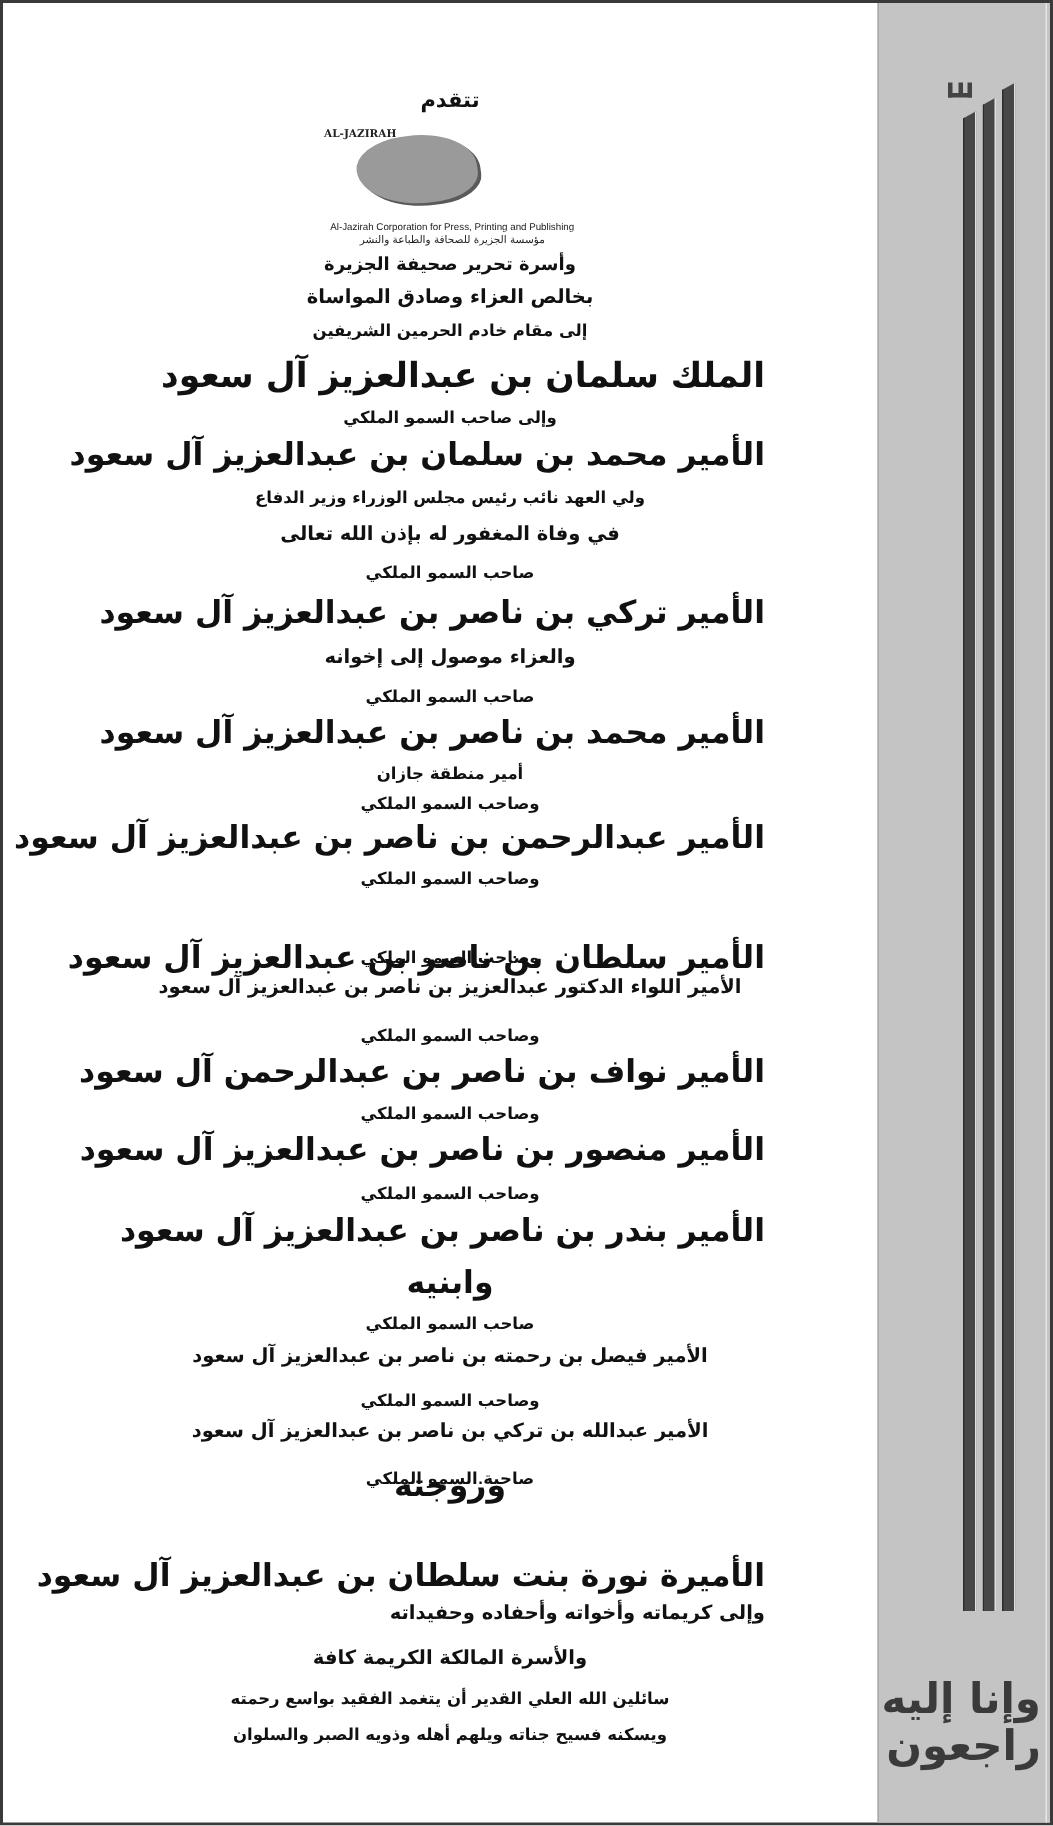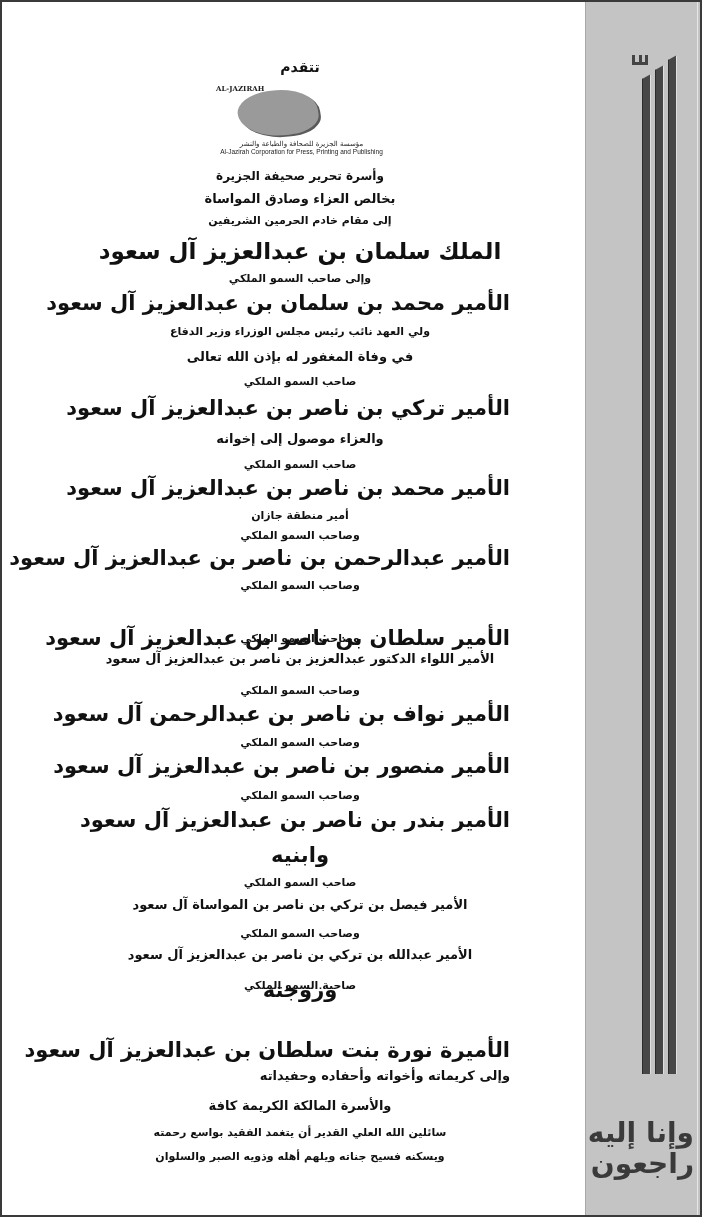--- a/index.html
+++ b/index.html
@@ -39,34 +39,34 @@
   .v2 { top: 1117px; font-size: 28px; }
   .v3 { top: 1148px; font-size: 28px; }
 
   .content {
     position: absolute; left: 90px; top: 0; width: 420px; direction: rtl; text-align: center; color: #111;
   }
   .line { position: absolute; left: 0; width: 420px; text-align: center; white-space: nowrap; line-height: 1; }
   .small { font-size: 11px; font-weight: bold; }
   .mid { font-size: 13px; font-weight: bold; }
   .big { font-size: 21px; font-weight: bold; letter-spacing: -0.5px; }
-  .bigger { font-size: 23px; font-weight: bold; letter-spacing: -0.5px; }
+  .bigger { font-size: 23px; font-weight: bold; letter-spacing: -0.5px; text-align: right; }
 
   .logo { position: absolute; left: 214px; top: 80px; width: 175px; height: 100px; }
   .logo-en { position: absolute; left: 2px; top: 4px; font-family: "DejaVu Serif", serif; font-size: 7px; font-weight: bold; color: #222; }
   .logo-map {
     position: absolute; left: 24px; top: 10px; width: 80px; height: 46px;
     background: #9a9a9a; border-radius: 40% 55% 35% 60%; transform: rotate(-8deg);
     box-shadow: 2px 2px 0 #5a5a5a;
   }
   .logo-ar {
     position: absolute; left: 8px; top: 6px; width: 160px; text-align: center; direction: rtl;
     font-family: "DejaVu Serif", serif; font-size: 40px; font-weight: bold; color: #111; line-height: 1;
   }
-  .logo-sub1 { position: absolute; left: 0; top: 60px; width: 175px; text-align: center; direction: rtl; font-size: 7px; color: #222; white-space: nowrap; }
+  .logo-sub1 { position: absolute; left: 0; top: 76px; width: 175px; text-align: center; direction: rtl; font-size: 7px; color: #222; white-space: nowrap; }
   .logo-sub2 { position: absolute; left: 0; top: 68px; width: 175px; text-align: center; font-family: "Liberation Sans", sans-serif; font-size: 6.5px; color: #222; white-space: nowrap; }
 </style>
 </head>
 <body>
 
 <div class="frame"></div>
 
 <div class="content">
   <div class="line mid" style="top:60px; font-size:14px;">تتقدم</div>
   <div class="line small" style="top:170px; font-size:12px;">وأسرة تحرير صحيفة الجزيرة</div>
@@ -91,21 +91,21 @@
       <div class="line small" style="top: 633px;">وصاحب السمو الملكي</div>
       <div class="line mid" style="top: 652px;">الأمير اللواء الدكتور عبدالعزيز بن ناصر بن عبدالعزيز آل سعود</div>
       <div class="line small" style="top: 685px;">وصاحب السمو الملكي</div>
       <div class="line big" style="top: 704px;">الأمير نواف بن ناصر بن عبدالرحمن آل سعود</div>
       <div class="line small" style="top: 737px;">وصاحب السمو الملكي</div>
       <div class="line big" style="top: 756px;">الأمير منصور بن ناصر بن عبدالعزيز آل سعود</div>
       <div class="line small" style="top: 790px;">وصاحب السمو الملكي</div>
       <div class="line big" style="top: 810px;">الأمير بندر بن ناصر بن عبدالعزيز آل سعود</div>
       <div class="line big" style="top: 845px;">وابنيه</div>
       <div class="line small" style="top: 877px;">صاحب السمو الملكي</div>
-      <div class="line mid" style="top: 898px;">الأمير فيصل بن تركي بن ناصر بن المواساة آل سعود</div>
+      <div class="line mid" style="top: 898px;">الأمير فيصل بن رحمته بن ناصر بن عبدالعزيز آل سعود</div>
       <div class="line small" style="top: 928px;">وصاحب السمو الملكي</div>
       <div class="line mid" style="top: 948px;">الأمير عبدالله بن تركي بن ناصر بن عبدالعزيز آل سعود</div>
       <div class="line big" style="top: 980px;">وزوجته</div>
       <div class="line small" style="top: 980px;">صاحبة السمو الملكي</div>
       <div class="line big" style="top: 1040px;">الأميرة نورة بنت سلطان بن عبدالعزيز آل سعود</div>
       <div class="line mid" style="top: 1069px; text-align: right;">وإلى كريماته وأخواته وأحفاده وحفيداته</div>
       <div class="line mid" style="top: 1099px;">والأسرة المالكة الكريمة كافة</div>
       <div class="line small" style="top: 1127px;">سائلين الله العلي القدير أن يتغمد الفقيد بواسع رحمته</div>
       <div class="line small" style="top: 1151px;">ويسكنه فسيح جناته ويلهم أهله وذويه الصبر والسلوان</div>
     </div>

